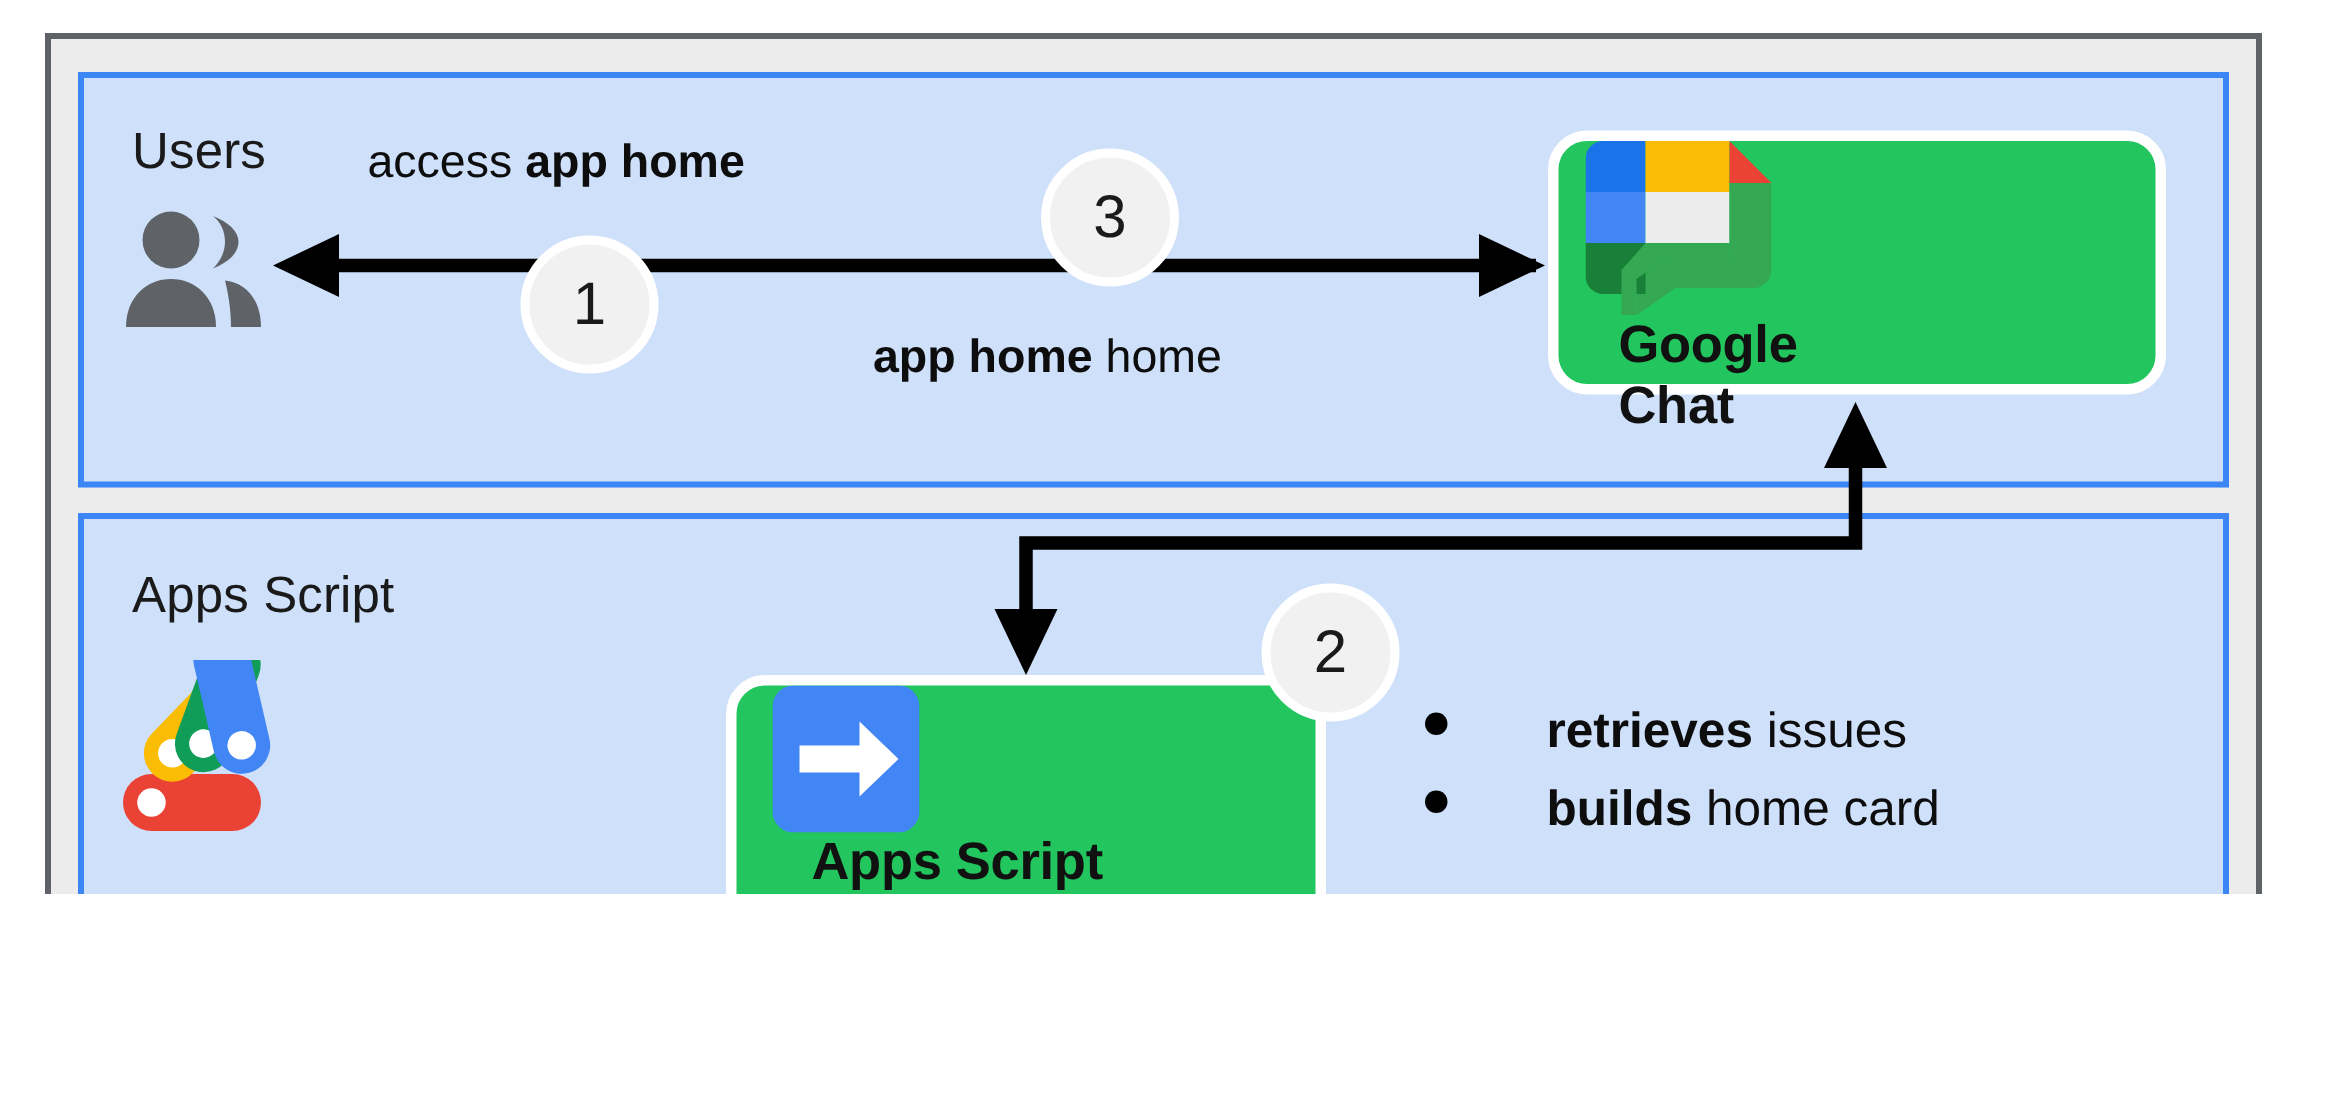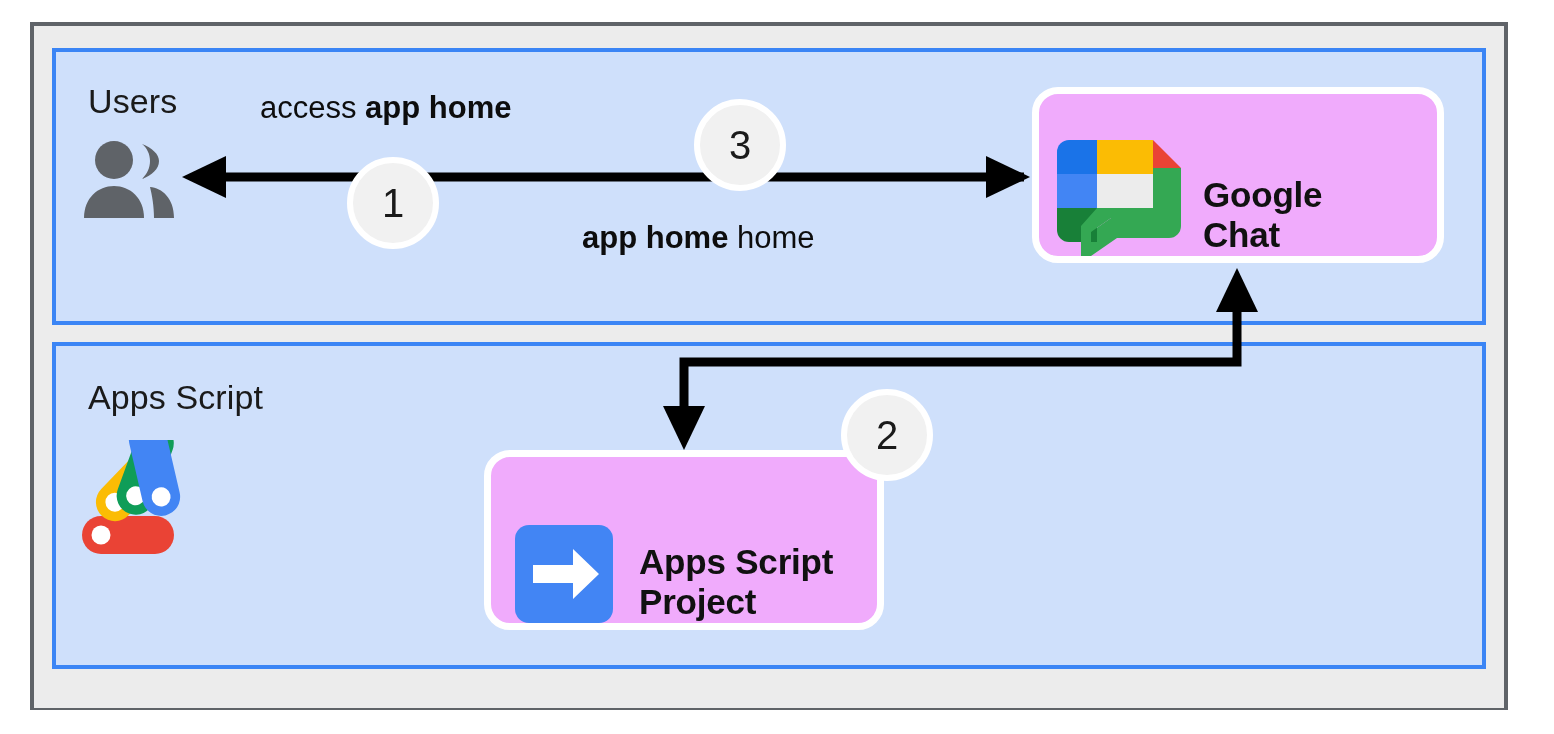--- a/index.html
+++ b/index.html
@@ -7,21 +7,21 @@
     margin: 0;
     padding: 0;
     background: #ffffff;
   }
   body {
     font-family: "Liberation Sans", sans-serif;
   }
   #diagram-root {
     position: relative;
     width: 1554px;
-    height: 710px;
+    height: 596px;
     background: #ffffff;
     overflow: hidden;
   }
 
   
   .outer-frame {
     position: absolute;
     left: 30px;
     top: 22px;
     width: 1478px;
@@ -74,27 +74,27 @@
     position: absolute;
     left: 82px;
     top: 440px;
     width: 122px;
     height: 118px;
   }
 
   
   .node-card {
     position: absolute;
-    background: #f0abfc;
+    background: #22c55e;
     border: 7px solid #FFFFFF;
     border-radius: 26px;
     box-sizing: border-box;
     display: flex;
-    flex-direction: row;
-    align-items: flex-end;
+    flex-direction: column;
+    align-items: flex-start;
     justify-content: flex-start;
   }
   .card-chat {
     left: 1032px;
     top: 87px;
     width: 412px;
     height: 176px;
     padding-left: 18px;
   }
   .card-project {
@@ -147,21 +147,21 @@
   .step-2 { left: 841px; top: 389px; width: 92px; height: 92px; }
 
   
   .edge-label {
     position: absolute;
     font-size: 31px;
     color: #0d0d0d;
     white-space: nowrap;
   }
   .edge-label b { font-weight: bold; }
-  .edge-label-access { left: 260px; top: 90px; }
+  .edge-label-access { left: 245px; top: 90px; }
   .edge-label-card   { left: 582px; top: 220px; }
 
   
   .bullet-list {
     position: absolute;
     left: 950px;
     top: 468px;
     margin: 0;
     padding: 0;
     list-style: none;
@@ -276,14 +276,24 @@
     <span>access </span><b>app home</b><span></span>
   </div>
   <div class="edge-label edge-label-card">
     <span></span><b>app home</b><span> home</span>
   </div>
 
   <div class="step-badge step-1">1</div>
   <div class="step-badge step-3">3</div>
   <div class="step-badge step-2">2</div>
 
+  <ul class="bullet-list">
+    <li class="bullet-item">
+      <span class="bullet-dot"></span>
+      <span class="bullet-text"><b>retrieves</b><span> issues</span></span>
+    </li>
+    <li class="bullet-item">
+      <span class="bullet-dot"></span>
+      <span class="bullet-text"><b>builds</b><span> home card</span></span>
+    </li>
+  </ul>
 
 </div>
 
 </body></html>

